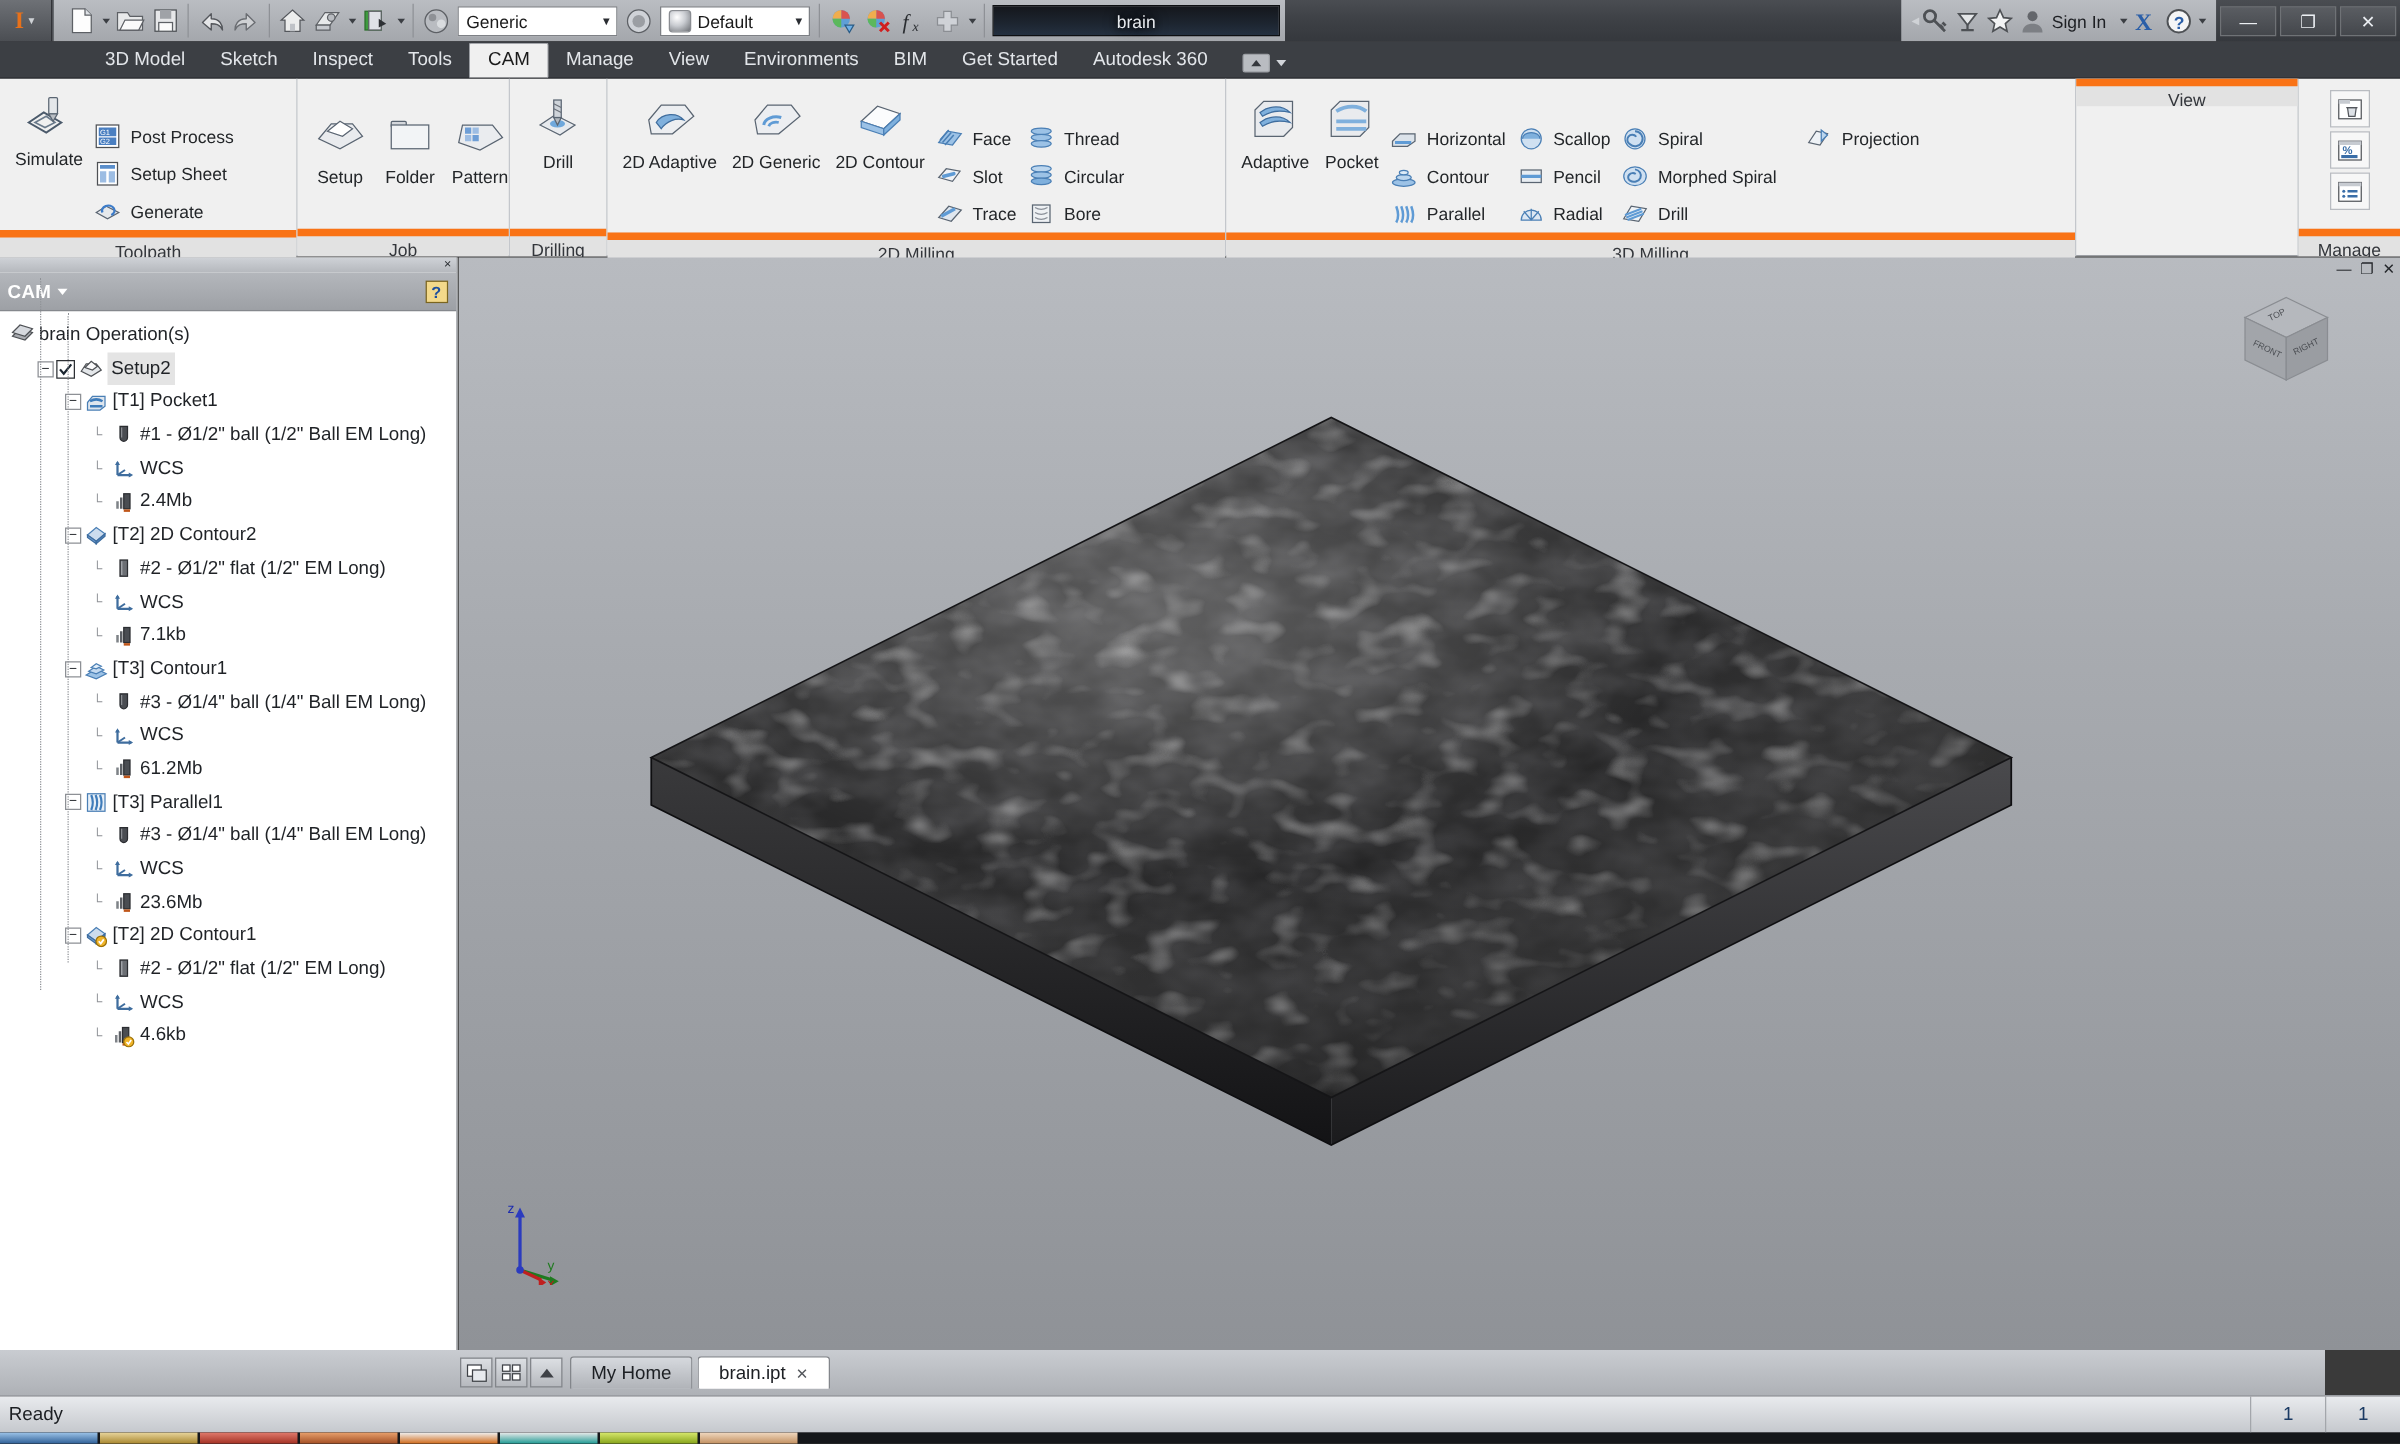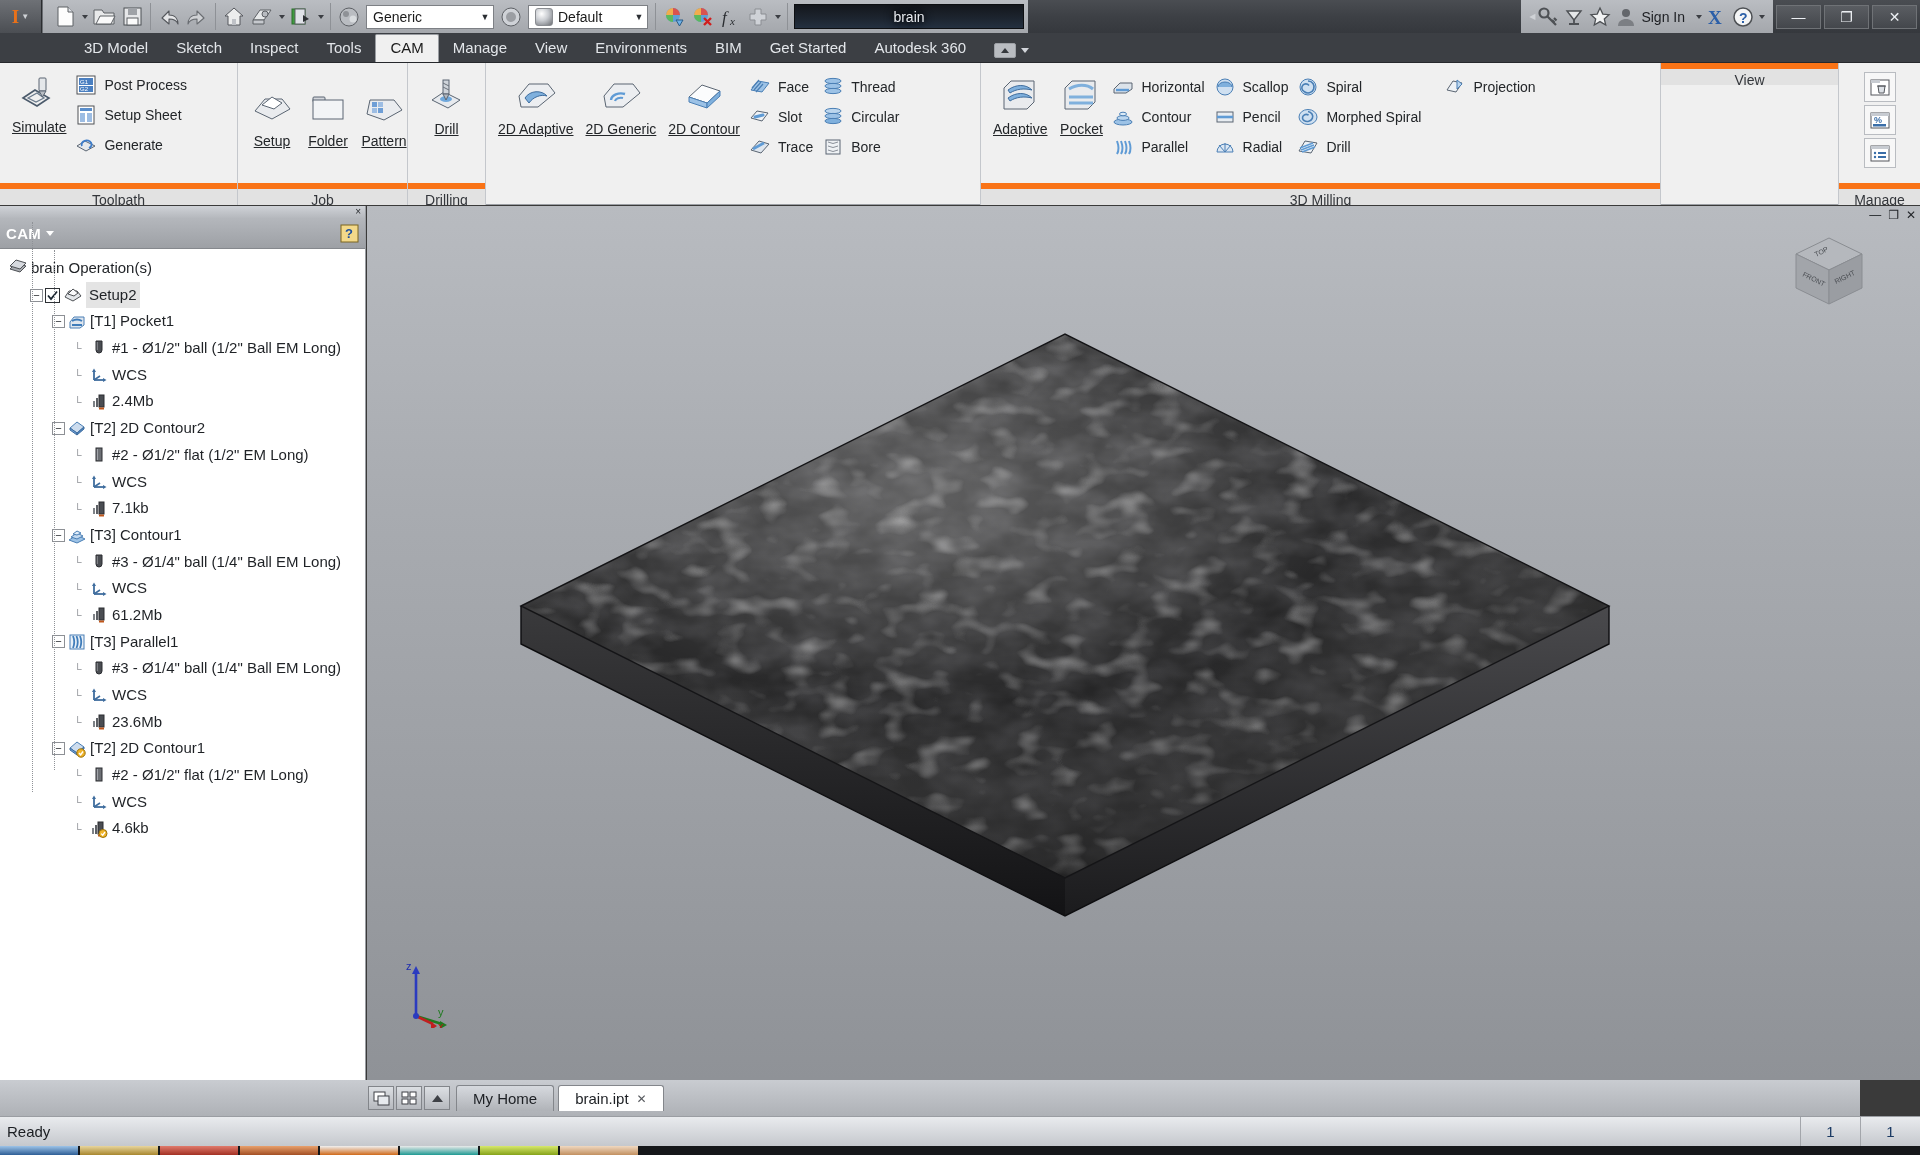--- a/index.html
+++ b/index.html
@@ -109,26 +109,26 @@
   }
   .panel { display:flex; flex-direction:column; height:142px; border-right:1px solid #c4c7cc; }
   .panel-body { flex:1; display:flex; align-items:flex-start; padding:6px 6px 0 6px; }
   .panel-title {
     height:22px; background:#e2e2e2; border-top:6px solid #f97316;
     font-size:14px; color:#33363b; text-align:center; line-height:22px;
   }
 
   .bigbtn {
     display:flex; flex-direction:column; align-items:center; justify-content:flex-start;
-    min-width:56px; padding:2px 6px; font-size:14px; color:#232629; text-align:center;text-decoration:underline;
+    min-width:56px; padding:2px 6px; font-size:14px; color:#232629; text-align:center;
   }
   .bigbtn .ico { height:46px; display:flex; align-items:center; justify-content:center; }
   .bigbtn .lbl { margin-top:2px; white-space:nowrap; }
 
-  .smcol { display:flex; flex-direction:column; justify-content:flex-start; padding-top:1px; }
+  .smcol { display:flex; flex-direction:column; justify-content:flex-start; padding-top:1px;margin-top:24px; }
   .smbtn { display:flex; align-items:center; height:30px; padding:0 6px 0 2px;
            font-size:14px; color:#232629; white-space:nowrap; }
   .smbtn .ico { width:24px; height:24px; display:flex; align-items:center; justify-content:center;
                 margin-right:6px; }
   .smbtn .cv { margin-left:7px; border-left:4px solid transparent; border-right:4px solid transparent;
                border-top:5px solid #35383d; }
 
   .mgrcol { display:flex; flex-direction:column; align-items:center; padding-top:3px; }
   .mgrbtn { width:32px; height:30px; border:1px solid #b9bcc1; background:#f7f7f7;
             display:flex; align-items:center; justify-content:center; margin-bottom:3px; }
@@ -628,20 +628,21 @@
             <span class="ico">
                 <svg width="22" height="20" viewBox="0 0 22 20">
                   <rect x="4" y="3" width="14" height="14" fill="#eef1f4" stroke="#5a6572"></rect>
                   <path d="M6 5 q5 3 10 0 M6 9 q5 3 10 0 M6 13 q5 3 10 0" stroke="#8a9099" fill="none"></path>
                 </svg>
               </span>
             <span>Bore</span>
           </div>
         </div>
       </div>
+      <div class="panel-title">2D Milling</div>
     </div>
 
     <div class="panel" style="width:680px">
       <div class="panel-body" style="padding-top:8px">
         <div class="bigbtn">
           <span class="ico">
             <svg width="44" height="40" viewBox="0 0 44 40">
                 <path d="M6 12 L13 5 L36 5 L36 26 L29 33 L6 33 Z" fill="#e9ebee" stroke="#5a6572"></path>
                 <path d="M10 14 c8-6 18-6 24 0 -8-2 -16-1 -22 3z" fill="#7fb0dd" stroke="#3f6d9e"></path>
                 <path d="M10 22 c8-6 18-6 24 0 -8-2 -16-1 -22 3z" fill="#7fb0dd" stroke="#3f6d9e"></path>

